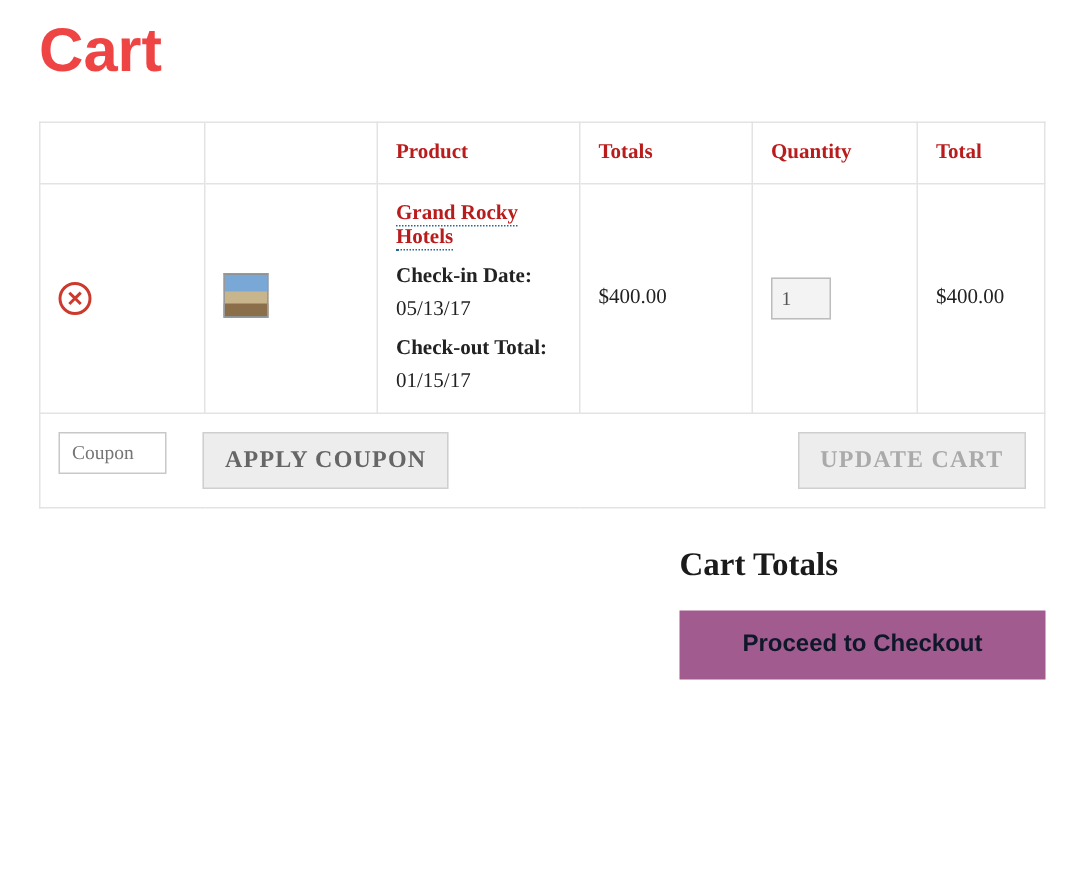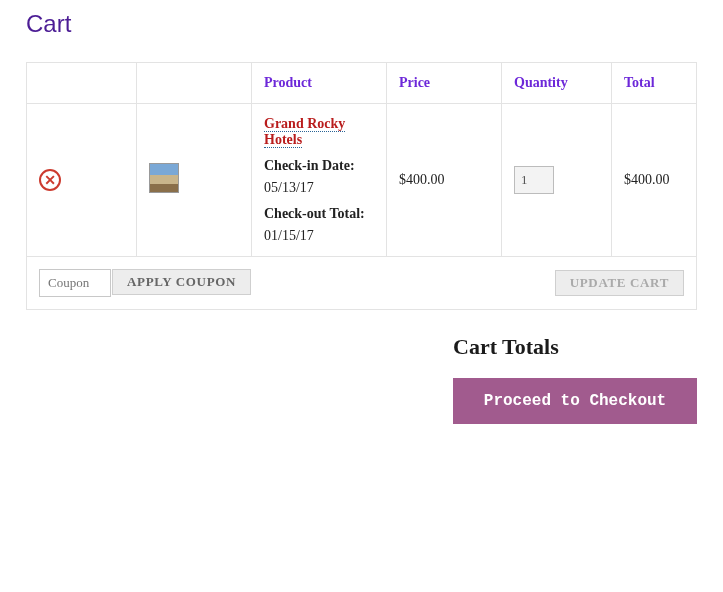--- a/index.html
+++ b/index.html
@@ -7,42 +7,42 @@
     margin: 0;
     padding: 0;
     font-family: Georgia, 'Times New Roman', serif;
     background: #fff;
     color: #222;
     width: 723px;
   }
   .wrap { padding: 0 26px 30px 26px; }
   h1.page-title {
     font-family: Arial, Helvetica, sans-serif;
-    font-weight: 400;
-    font-size: 24px;
+    font-weight: 700;
+    font-size: 41px;
     margin: 10px 0 24px 0;
-    color: #4c1d95;
+    color: #ef4444;
   }
   table.cart {
     width: 100%;
     border-collapse: collapse;
     border: 1px solid #e3e3e3;
     table-layout: fixed;
   }
   table.cart th, table.cart td {
     border: 1px solid #e3e3e3;
     padding: 12px 12px;
     vertical-align: middle;
     font-size: 14px;
   }
   table.cart th {
     text-align: left;
     background: #fff;
     font-weight: 700;
-    color: #6d28d9;
+    color: #b91c1c;
   }
   col.c-remove { width: 110px; }
   col.c-thumb  { width: 115px; }
   col.c-prod   { width: 135px; }
   col.c-price  { width: 115px; }
   col.c-qty    { width: 110px; }
   col.c-total  { width: auto; }
 
   .remove-btn {
     width: 22px; height: 22px;
@@ -90,37 +90,37 @@
 
   .actions-row td {
     padding: 8px 10px;
   }
   .coupon-row {
     display: flex;
     align-items: center;
     justify-content: space-between;
     gap: 8px;
   }
-  .coupon-left { display:flex; gap:1px; }
+  .coupon-left { display:flex; gap:24px; }
   .text-input {
     height: 28px;
     border: 1px solid #c8c8c8;
     background: #fff;
     font-family: inherit;
     font-size: 13px;
     padding: 0 8px;
     width: 72px;
     color: #666;
   }
   .btn-gray {
-    height: 26px;
+    height: 38px;
     border: 1px solid #cfcfcf;
     background: #ededed;
     font-family: inherit;
-    font-size: 13px;
+    font-size: 16px;
     font-weight: 700;
     letter-spacing: 0.05em;
     color: #666;
     padding: 0 14px;
     cursor: pointer;
   }
   .btn-gray.disabled { color: #aaa; cursor: default; text-align: right; }
 
   .totals-wrap {
     width: 244px;
@@ -144,23 +144,23 @@
     font-size: 14px;
     text-align: left;
   }
   table.totals th { font-weight: 700; width: 110px; }
 
   .checkout-btn {
     display: block;
     width: 100%;
     margin-top: 18px;
     background: #a15b8e;
-    color: #ffffff;
+    color: #0f172a;
     border: none;
-    font-family: Liberation Mono, monospace;
+    font-family: Liberation Sans, sans-serif;
     font-weight: 700;
     font-size: 16px;
     padding: 14px 0;
     cursor: pointer;
     text-align: center;
   }
 </style>
 </head>
 <body>
 
@@ -174,21 +174,21 @@
         <col class="c-prod">
       <col class="c-price">
         <col class="c-qty">
         <col class="c-total">
     </colgroup>
     <thead>
       <tr>
         <th></th>
         <th></th>
         <th>Product</th>
-        <th>Price</th>
+        <th>Totals</th>
         <th>Quantity</th>
         <th>Total</th>
       </tr>
     </thead>
     <tbody>
       <tr>
         <td style="text-align:left;">
           <button class="remove-btn">
             <span class="remove-x">✕</span>
           </button>

